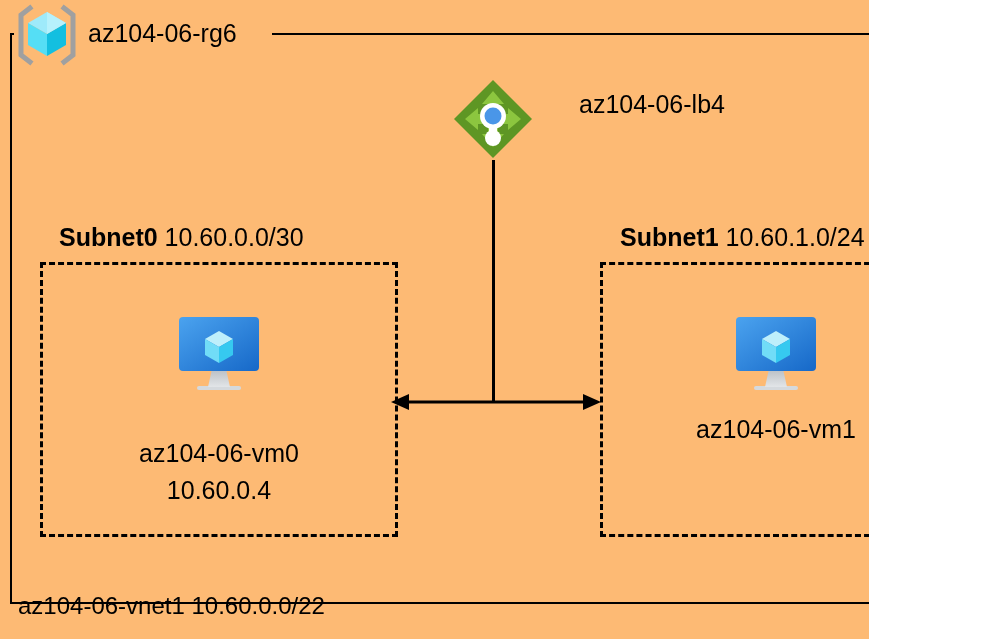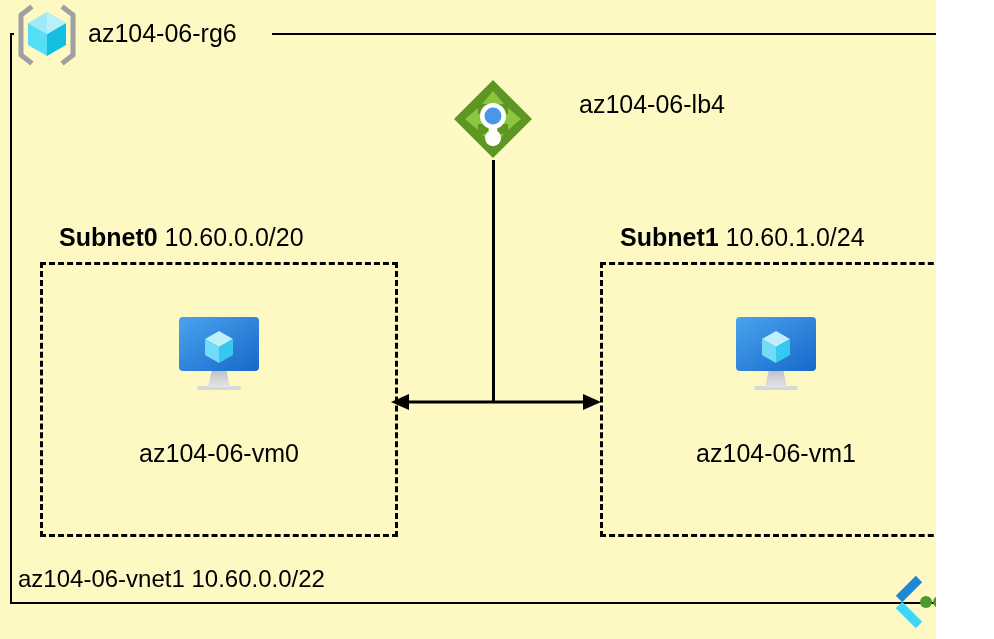--- a/index.html
+++ b/index.html
@@ -7,23 +7,23 @@
     margin: 0;
     padding: 0;
     background: #ffffff;
   }
   body {
     font-family: "Liberation Sans", sans-serif;
     color: #000000;
   }
   #stage {
     position: relative;
-    width: 936px;
+    width: 869px;
     height: 639px;
-    background: #fef9c3;
+    background: #fdba74;
     overflow: hidden;
   }
   .abs { position: absolute; }
 
   
   .rg-border-left {
     left: 10px; top: 33px; width: 2px; height: 571px;
     background: #000000;
   }
   .rg-border-bottom {
@@ -95,28 +95,28 @@
 
   
   .vm-label {
     font-size: 25px;
     line-height: 37px;
     text-align: center;
     white-space: nowrap;
     color: #000000;
   }
   .vm0-label { left: 40px; top: 435px; width: 358px; }
-  .vm1-label { left: 600px; top: 435px; width: 352px; }
+  .vm1-label { left: 600px; top: 411px; width: 352px; }
 
   
   .connector { left: 390px; top: 384px; width: 212px; height: 36px; }
 
   
   .vnet-label {
-    left: 18px; top: 563px;
+    left: 18px; top: 590px;
     font-size: 24px;
     line-height: 32px;
     white-space: nowrap;
     color: #000000;
   }
   .vnet-icon { left: 893px; top: 575px; width: 92px; height: 56px; }
 </style>
 </head>
 <body>
 
@@ -169,21 +169,21 @@
   </div>
 
   <div class="abs lb-labels">
     <div>az104-06-lb4</div>
   </div>
 
   <div class="abs lb-stem"></div>
 
   <div class="abs subnet-head subnet0-head">
     <b>Subnet0</b>
-    <span>10.60.0.0/20</span>
+    <span>10.60.0.0/30</span>
   </div>
 
   <div class="abs subnet-head subnet1-head">
     <b>Subnet1</b>
     <span>10.60.1.0/24</span>
   </div>
 
   <div class="abs subnet-box subnet0-box"></div>
 
   <div class="abs subnet-box subnet1-box"></div>
@@ -231,20 +231,21 @@
       <path d="M39 56 L53 56 L57 74 L35 74 Z" fill="url(#stand1)"></path>
       <rect x="6" y="4" width="80" height="54" rx="4" fill="url(#scr1)"></rect>
       <path d="M46 18 L60 26 L46 34 L32 26 Z" fill="#BEEFFB"></path>
       <path d="M32 26 L46 34 L46 50 L32 42 Z" fill="#71DCF7"></path>
       <path d="M60 26 L60 42 L46 50 L46 34 Z" fill="#36C9F0"></path>
     </svg>
   </div>
 
   <div class="abs vm-label vm0-label">
     <div>az104-06-vm0</div>
+    <div>10.60.0.4</div>
   </div>
 
   <div class="abs vm-label vm1-label">
     <div>az104-06-vm1</div>
   </div>
 
   <div class="abs connector">
     <svg width="212" height="36" viewBox="0 0 212 36" xmlns="http://www.w3.org/2000/svg">
 
       <rect x="14" y="16.5" width="184" height="3" fill="#000000"></rect>

